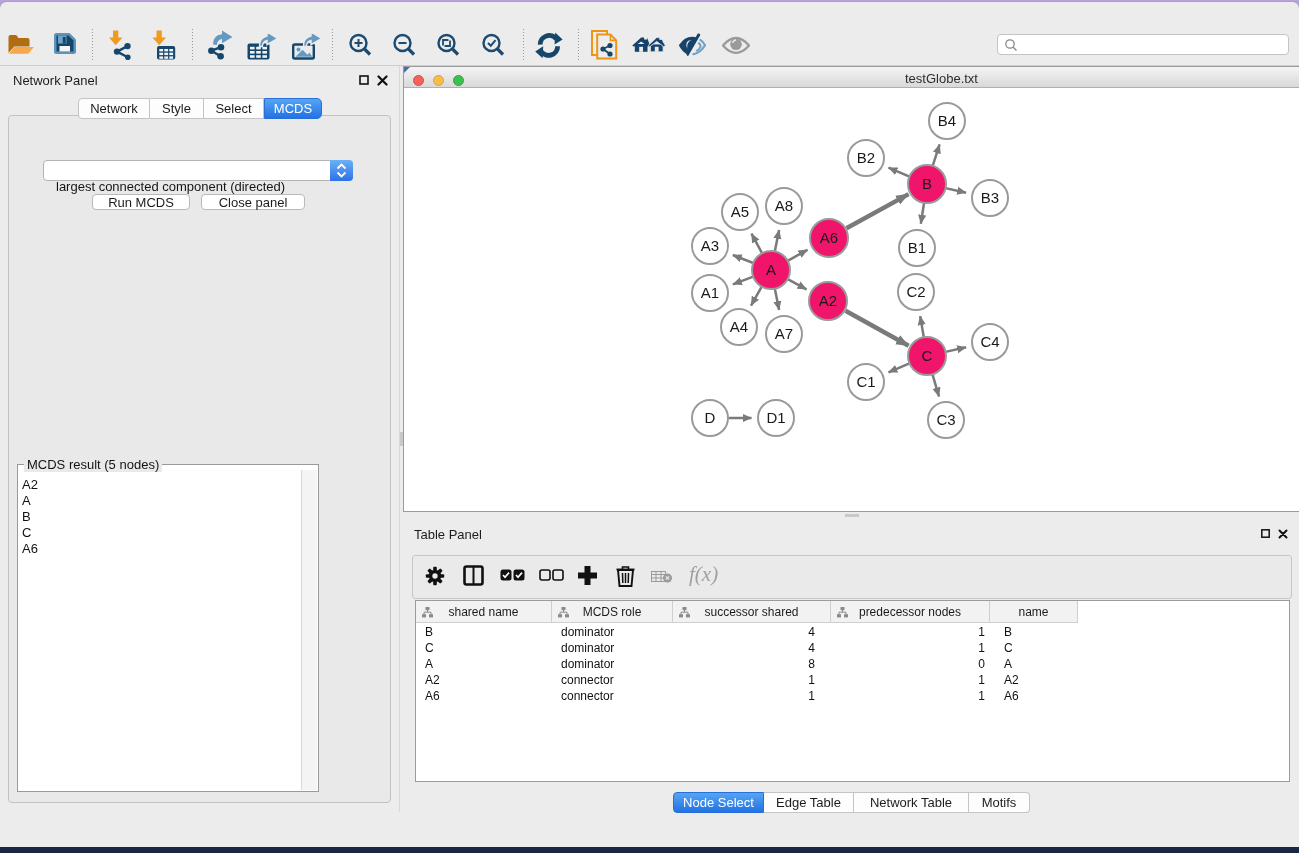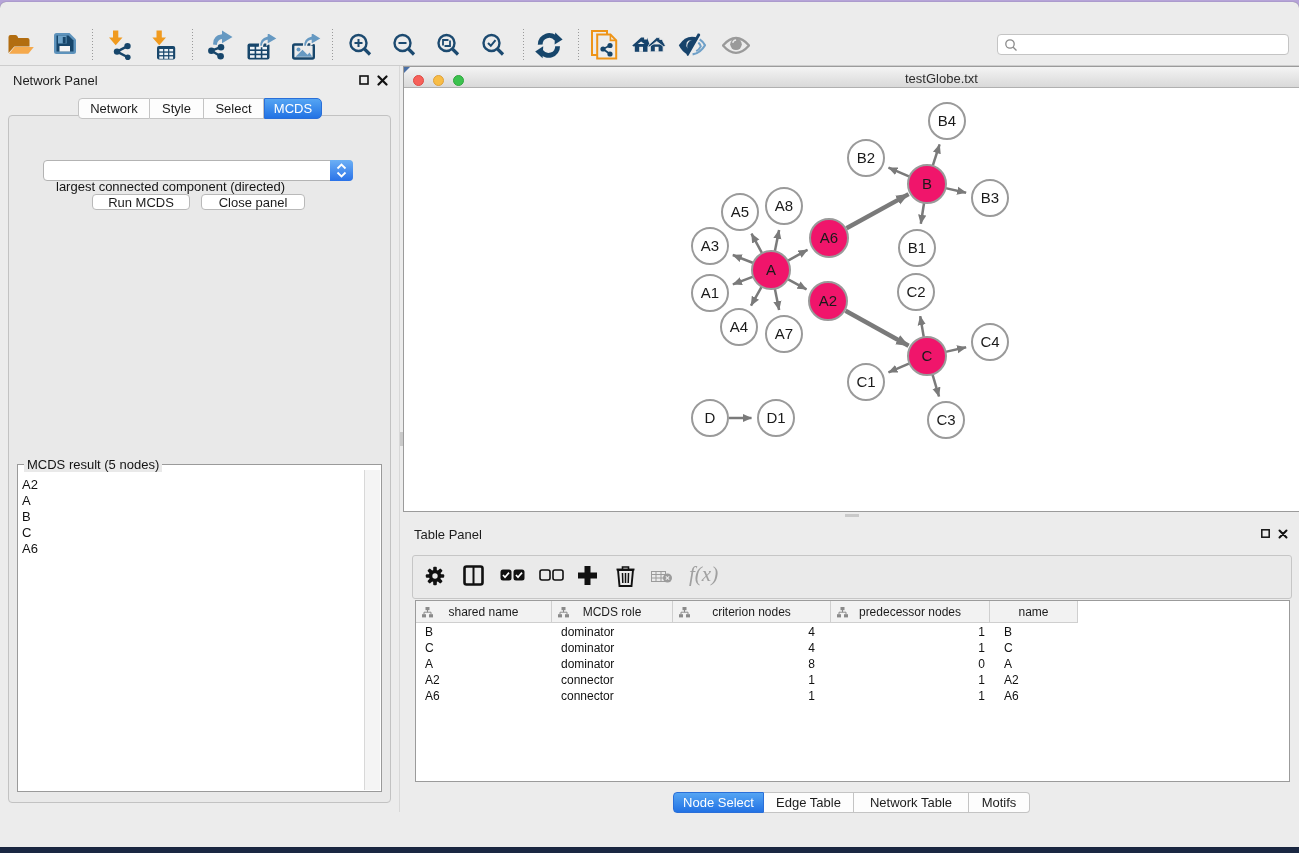--- a/index.html
+++ b/index.html
@@ -228,21 +228,21 @@
     <div style="position:absolute;left:12px;top:2px;font-size:13px;color:#141414;margin-top:16px;">largest connected component (directed)</div>
     <div style="position:absolute;right:-1px;top:-1px;width:23px;height:21px;border-radius:0 4px 4px 0;background:linear-gradient(#6cb0f5,#2a72e8);">
       <svg width="23" height="21" viewBox="0 0 23 21">
           <path d="M7.5 8.5 L11.5 4.5 L15.5 8.5" fill="none" stroke="#fff" stroke-width="1.8"></path>
           <path d="M7.5 12.5 L11.5 16.5 L15.5 12.5" fill="none" stroke="#fff" stroke-width="1.8"></path>
         </svg>
     </div>
   </div>
   <div class="btn" style="left:92px;top:192px;width:98px;height:16px;line-height:15px;">Run MCDS</div>
   <div class="btn" style="left:201px;top:192px;width:104px;height:16px;line-height:15px;">Close panel</div>
-  <div id="result-box" style="position:absolute;left:17px;top:462px;width:365px;height:328px;border:1px solid #9a9a9a;background:#fff;">
+  <div id="result-box" style="position:absolute;left:17px;top:462px;width:302px;height:328px;border:1px solid #9a9a9a;background:#fff;">
     <div style="position:absolute;left:6px;top:-8px;background:#e9e9e9;padding:0 3px;font-size:13px;color:#141414;">MCDS result (5 nodes)</div>
     <div style="position:absolute;left:4px;top:12px;font-size:13px;color:#111;line-height:16px;">A2<br>A<br>B<br>C<br>A6</div>
     <div style="position:absolute;right:1px;top:5px;width:16px;height:320px;background:#f4f4f4;border-left:1px solid #d8d8d8;"></div>
   </div>
 
   <div style="position:absolute;left:399px;top:64px;width:1px;height:746px;background:#d8d8d8;"></div>
   <div style="position:absolute;left:400px;top:430px;width:3px;height:14px;background:#c9c9c9;"></div>
   <div style="position:absolute;left:845px;top:512px;width:14px;height:3px;background:#c9c9c9;"></div>
   <div id="netwin">
     <svg style="position:absolute;left:0px;top:0px;z-index:5;" width="6" height="6" viewBox="0 0 6 6">
@@ -399,21 +399,21 @@
           <line x1="10" y1="0.5" x2="10" y2="10.5"></line>
         </g>
       <circle cx="16.5" cy="7" r="4.5" fill="#9b9b9b"></circle>
       <path d="M14.8 5.3 L18.2 8.7 M18.2 5.3 L14.8 8.7" stroke="#eaeaea" stroke-width="1.2"></path>
     </svg>
     <div style="position:absolute;left:276px;top:6px;font-family:'Liberation Serif',serif;font-style:italic;font-size:21px;color:#a0a0a0;">f(x)</div>
   </div>
   <div id="tp-table">
     <div class="th" style="left:0;width:136px;">shared name</div>
     <div class="th" style="left:136px;width:121px;">MCDS role</div>
-    <div class="th" style="left:257px;width:158px;">criterion nodes</div>
+    <div class="th" style="left:257px;width:158px;">successor shared</div>
     <div class="th" style="left:415px;width:159px;">predecessor nodes</div>
     <div class="th" style="left:574px;width:88px;">name</div>
     <svg class="hi" style="position:absolute;left:6px;top:6px;" width="11" height="11" viewBox="0 0 11 11">
         <g fill="#8a8a8a">
           <rect x="3.5" y="0" width="4" height="3.2"></rect>
           <rect x="0" y="7.2" width="4" height="3.2"></rect>
           <rect x="7" y="7.2" width="4" height="3.2"></rect>
         </g>
         <path d="M5.5 3 L5.5 5.2 M2 7.5 L2 5.2 L9 5.2 L9 7.5" fill="none" stroke="#8a8a8a" stroke-width="1"></path>
       </svg>

